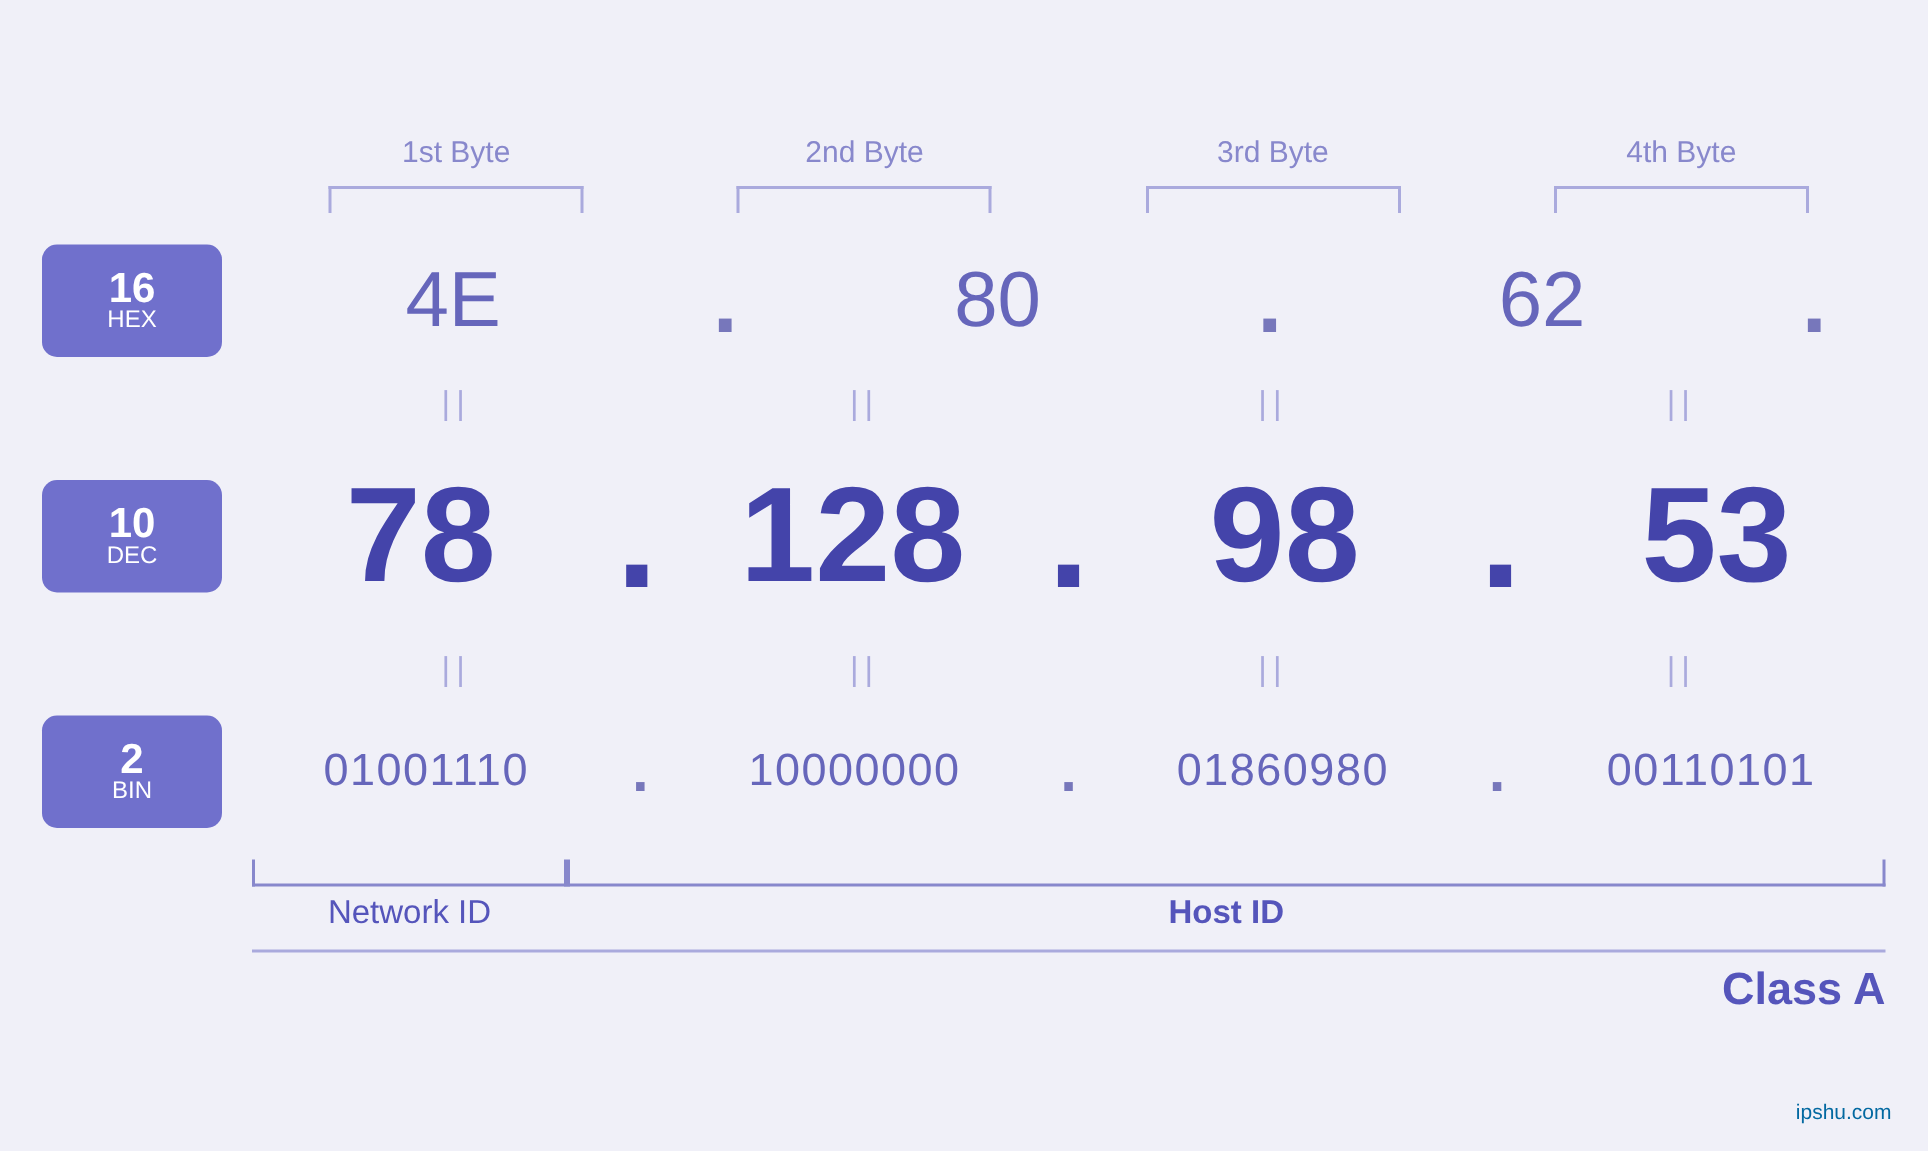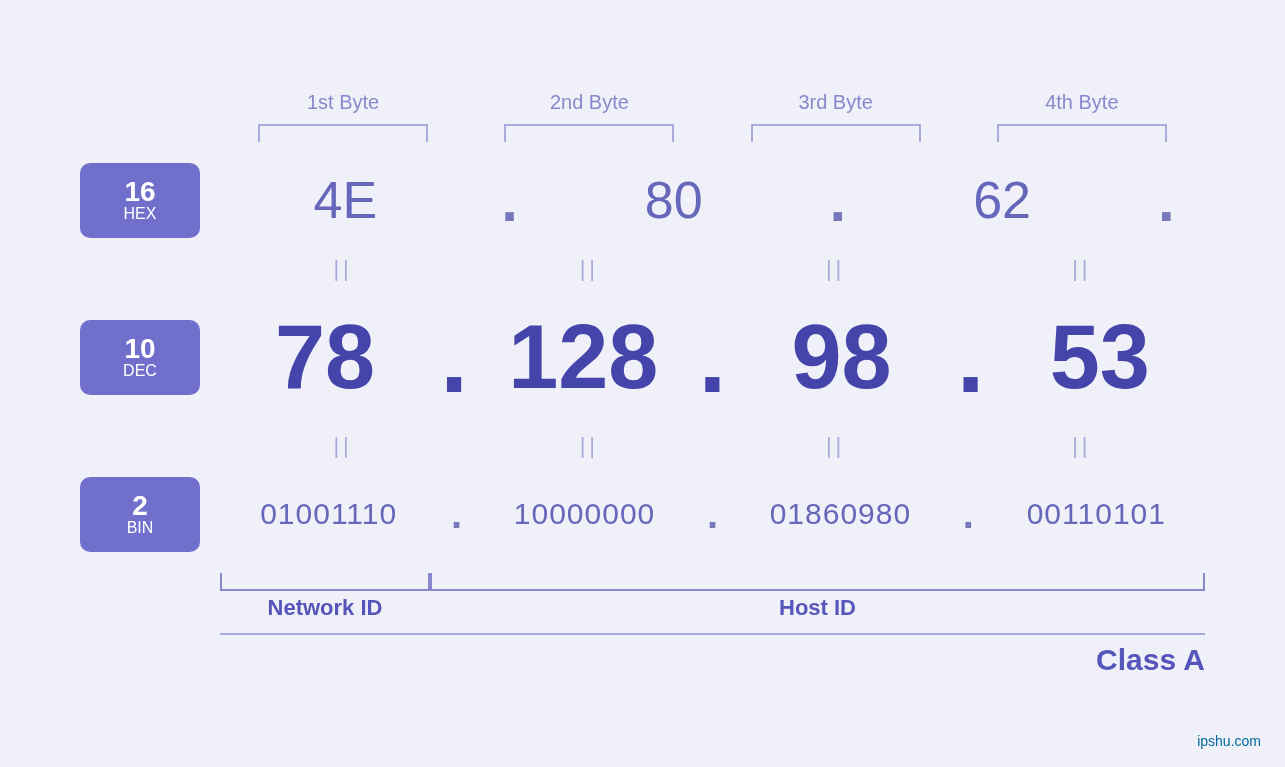--- a/index.html
+++ b/index.html
@@ -17,21 +17,21 @@
       position: relative;
     }
 
     .main-container {
       width: 100%;
       height: 100%;
       display: flex;
       flex-direction: column;
       align-items: center;
       justify-content: center;
-      padding: 20px 80px;
+      padding: 20px 28px;
     }
 
     
     .byte-headers {
       display: flex;
       width: 100%;
       justify-content: flex-end;
       margin-bottom: 10px;
     }
 
@@ -204,21 +204,21 @@
       display: flex;
       width: calc(100% - 140px);
       align-items: center;
     }
 
     .network-id-label {
       width: 210px;
       text-align: center;
       color: #5555bb;
       font-size: 22px;
-      font-weight: bold;
+      font-weight: normal;
     }
 
     .host-id-label {
       flex: 1;
       text-align: center;
       color: #5555bb;
       font-size: 22px;
       font-weight: bold;
     }
 

